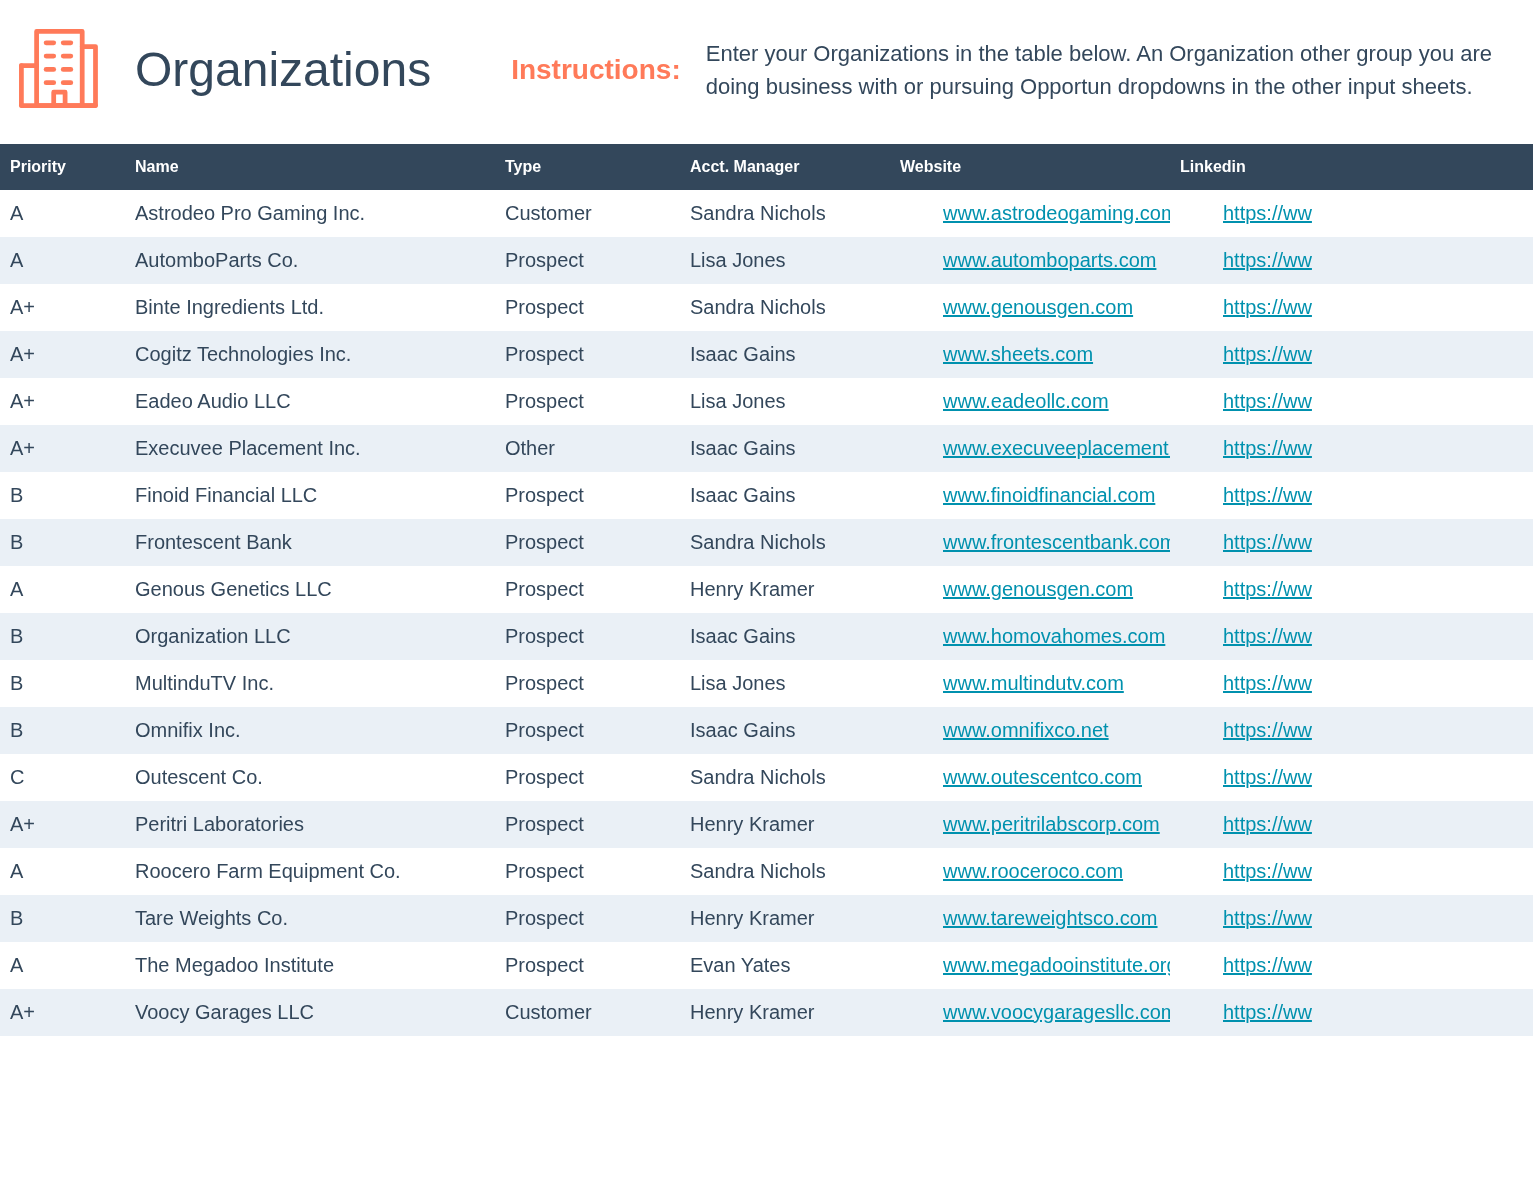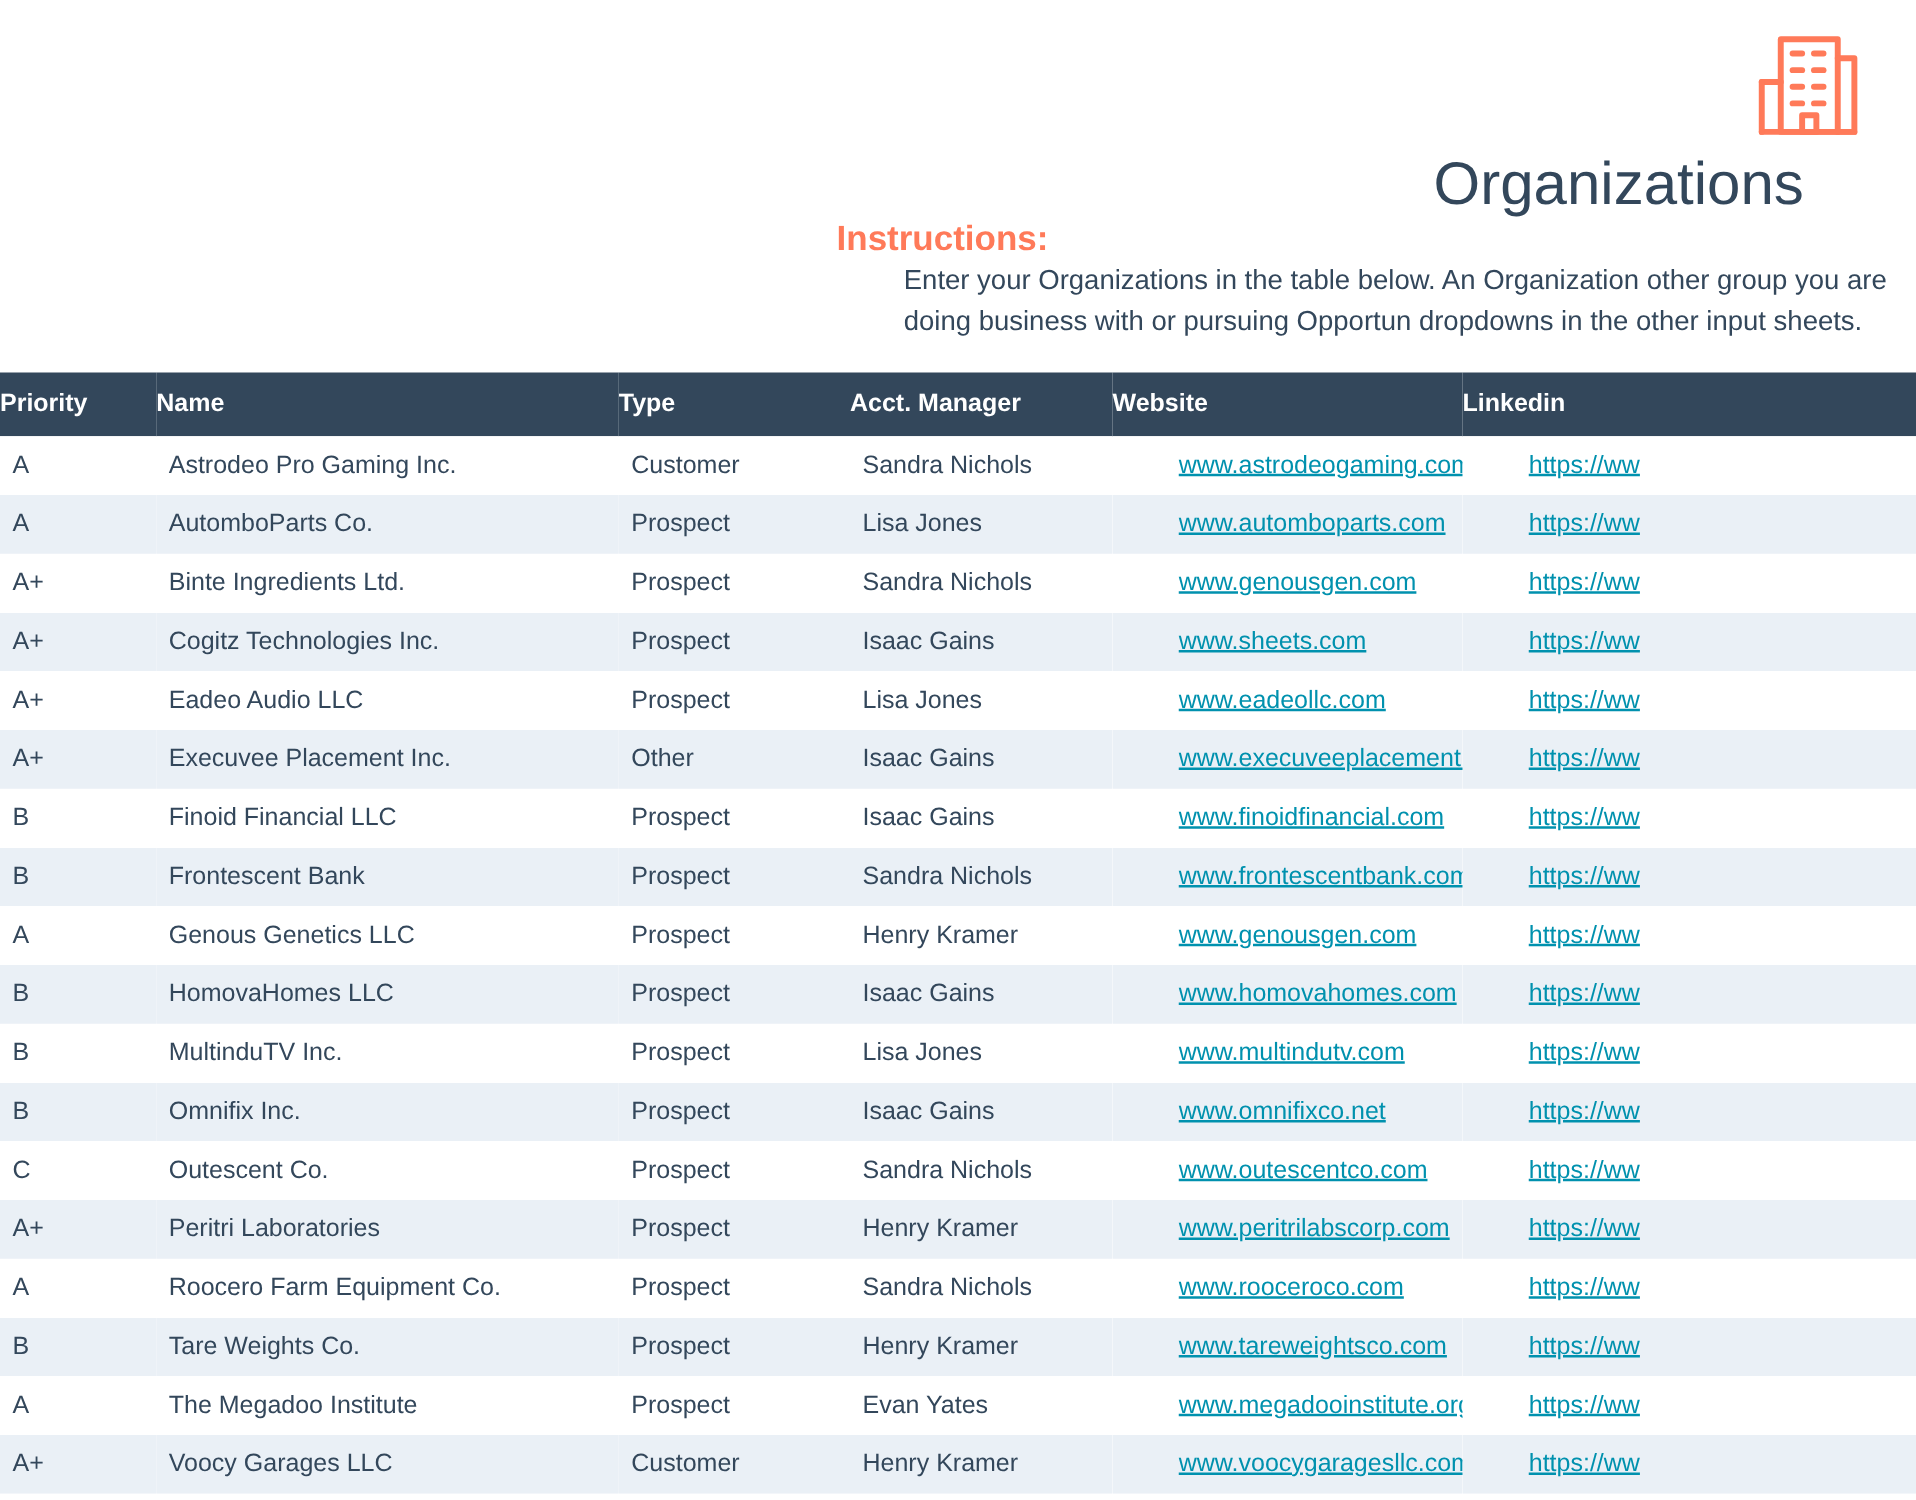--- a/index.html
+++ b/index.html
@@ -5,23 +5,22 @@
   * { box-sizing: border-box; margin: 0; padding: 0; }
   body {
     font-family: Arial, Helvetica, sans-serif;
     background: #ffffff;
     color: #33475b;
     overflow: hidden;
     width: 1533px;
   }
   .header {
     display: flex;
-    align-items: flex-end;
+    align-items: center;
     padding: 20px 10px 25px 10px;
-    flex-direction: column;
   }
   .logo {
     flex: 0 0 auto;
     margin-right: 30px;
   }
   .title {
     font-size: 48px;
     font-weight: 400;
     color: #33475b;
     margin-right: 80px;
@@ -43,22 +42,22 @@
   table {
     width: 100%;
     border-collapse: collapse;
     table-layout: fixed;
   }
   thead th {
     background: #33475b;
     color: #ffffff;
     text-align: left;
     font-weight: 700;
-    font-size: 20px;
-    padding: 14px 0;
+    font-size: 16px;
+    padding: 14px 10px;
     white-space: nowrap;
   }
   tbody td {
     font-size: 20px;
     padding: 12px 10px;
     color: #33475b;
     white-space: nowrap;
     overflow: hidden;
   }
   tbody tr:nth-child(even) td {
@@ -196,21 +195,21 @@
       <tr>
         <td>A</td>
         <td>Genous Genetics LLC</td>
         <td>Prospect</td>
         <td>Henry Kramer</td>
         <td><span class="link">www.genousgen.com</span></td>
         <td><span class="link">https://ww</span></td>
       </tr>
       <tr>
         <td>B</td>
-        <td>HomovaHomes LLC</td>
+        <td>Organization LLC</td>
         <td>Prospect</td>
         <td>Isaac Gains</td>
         <td><span class="link">www.homovahomes.com</span></td>
         <td><span class="link">https://ww</span></td>
       </tr>
       <tr>
         <td>B</td>
         <td>MultinduTV Inc.</td>
         <td>Prospect</td>
         <td>Lisa Jones</td>

